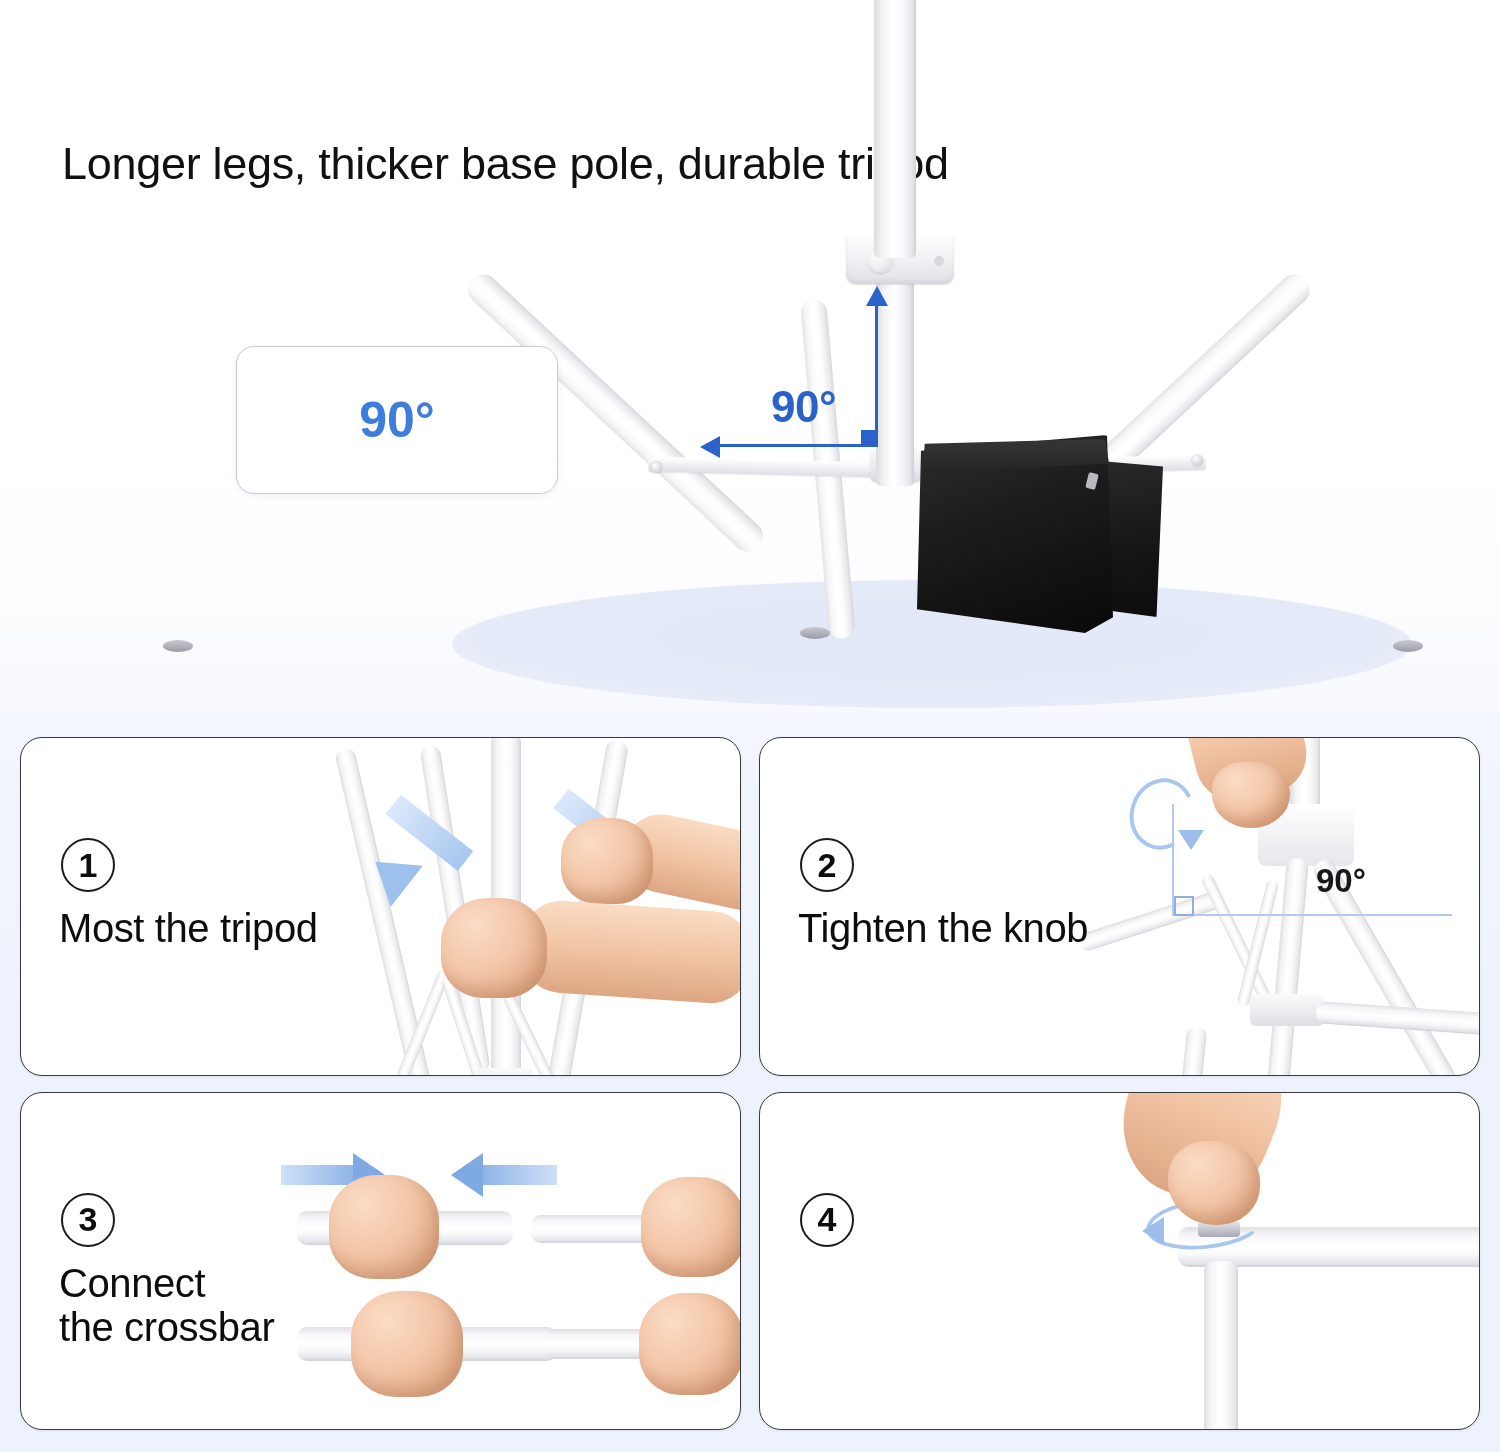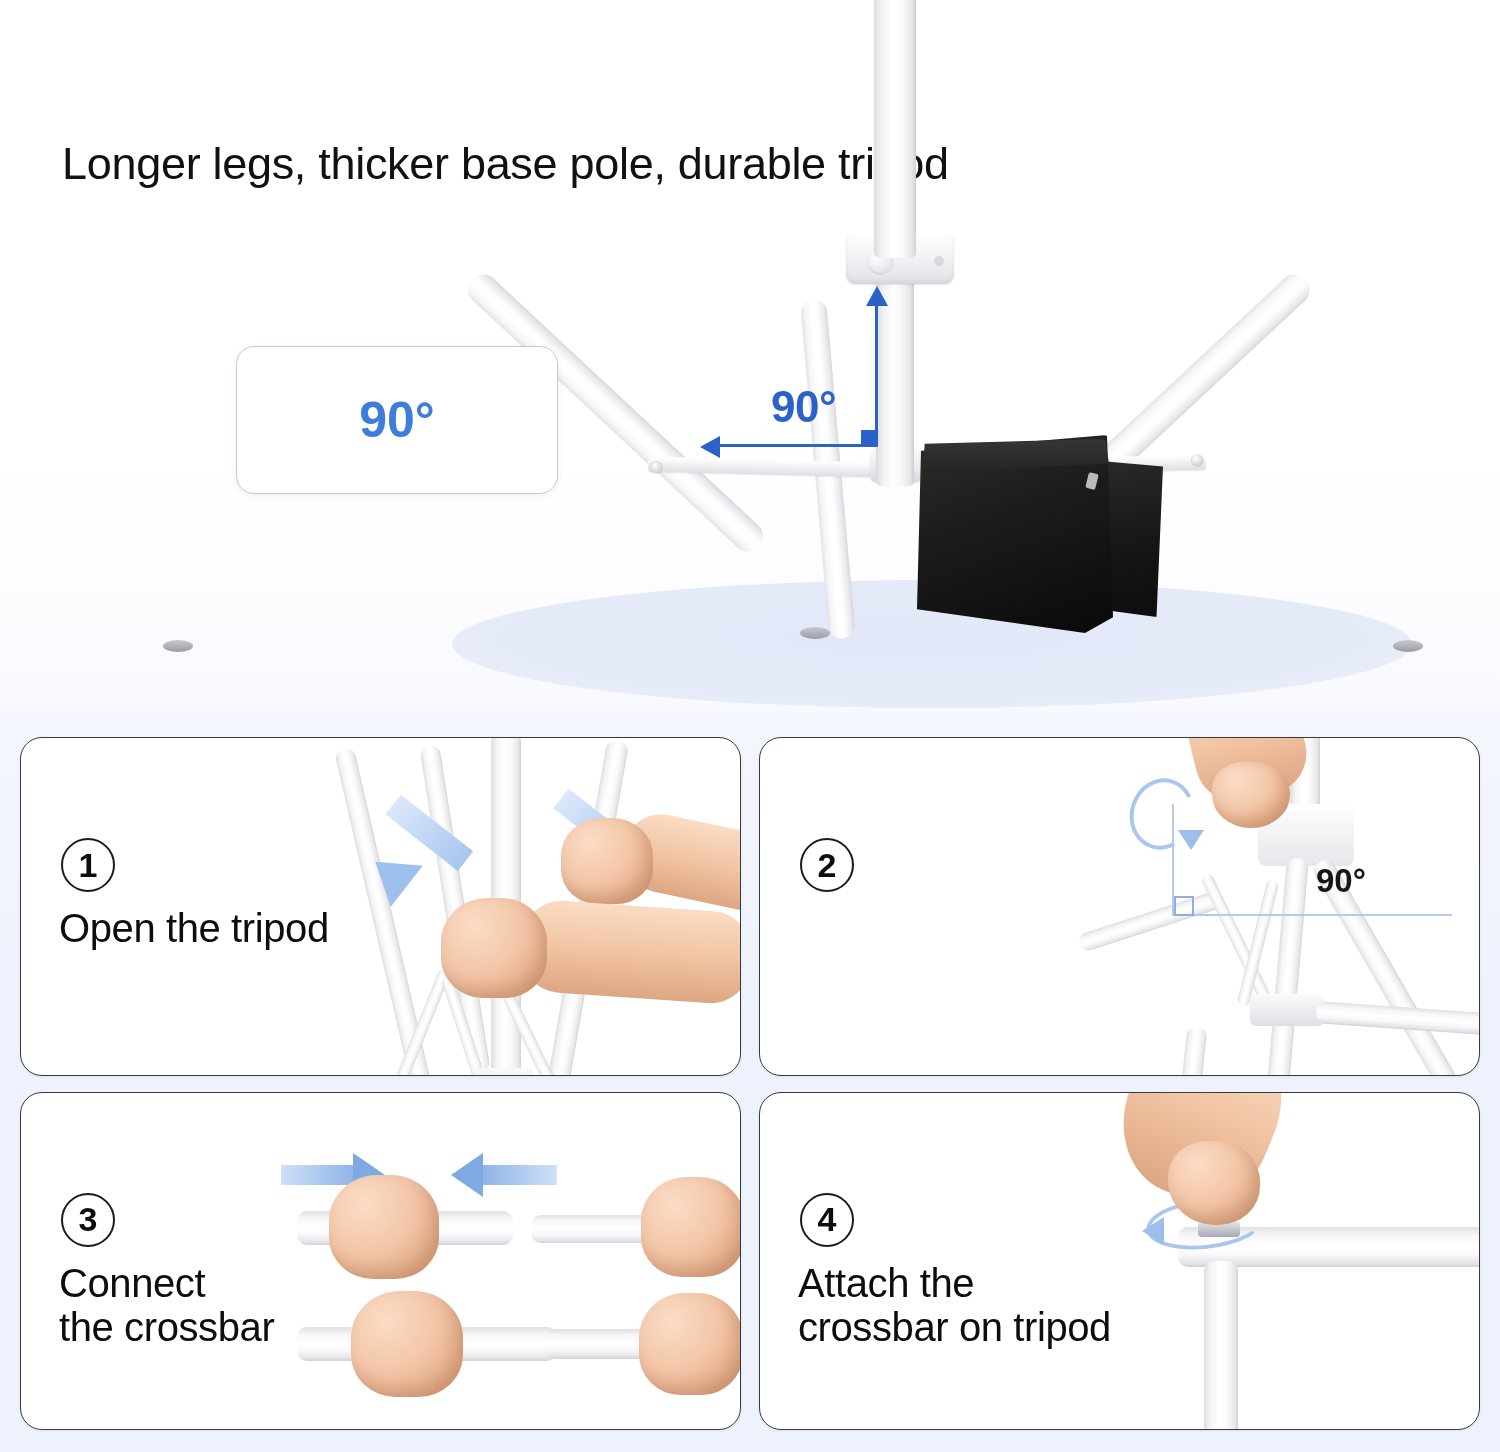--- a/index.html
+++ b/index.html
@@ -353,21 +353,21 @@
       <div class="arrow-head" id="c1-a1-head"></div>
       <div class="arrow-shaft" id="c1-a2-shaft"></div>
       <div class="arrow-head" id="c1-a2-head"></div>
 
       <div class="forearm" style="left:600px; top:86px; width:170px; height:78px; transform:rotate(12deg);"></div>
       <div class="fist" style="left:540px; top:80px; width:92px; height:86px;"></div>
       <div class="forearm" style="left:500px; top:168px; width:230px; height:92px; transform:rotate(4deg);"></div>
       <div class="fist" style="left:420px; top:160px; width:106px; height:100px;"></div>
     </div>
     <div class="card-num">1</div>
-    <div class="card-label">Open the tripod</div>
+    <div class="card-label">Most the tripod</div>
   </div>
 
   <div class="card">
     <div class="card-art">
       <div class="wpole" style="left:530px; top:-10px; width:30px; height:130px;"></div>
       <div style="position:absolute; left:498px; top:66px; width:96px; height:62px; background:linear-gradient(180deg,#ffffff,#e6e6ec); border-radius:8px;"></div>
       <div class="wpole" style="left:382px; top:108px; width:18px; height:150px; transform:rotate(72deg);"></div>
       <div class="wpole" style="left:516px; top:120px; width:22px; height:250px; transform:rotate(5deg);"></div>
       <div class="wpole" style="left:624px; top:104px; width:22px; height:300px; transform:rotate(-30deg);"></div>
       <div class="wpole" style="left:470px; top:130px; width:12px; height:140px; transform:rotate(-26deg);"></div>
@@ -381,20 +381,21 @@
 
       <div class="forearm" style="left:430px; top:-60px; width:112px; height:120px; transform:rotate(-14deg);"></div>
       <div class="fist" style="left:452px; top:24px; width:78px; height:66px; border-radius:40% 46% 50% 50%;"></div>
 
       <div id="c2-rv"></div>
       <div id="c2-rl"></div>
       <div id="c2-sq"></div>
       <div id="c2-deg">90°</div>
     </div>
     <div class="card-num">2</div>
+    <div class="card-label">Tighten the knob</div>
   </div>
 
   <div class="card">
     <div class="card-art">
       <div class="hpole" style="left:276px; top:118px; width:216px; height:34px;"></div>
       <div class="hpole" style="left:510px; top:122px; width:216px; height:28px;"></div>
       <div class="hpole" style="left:276px; top:234px; width:260px; height:34px;"></div>
       <div class="hpole" style="left:524px; top:236px; width:206px; height:30px;"></div>
 
       <div class="arrow-shaft" id="c3-a1-shaft"></div>
@@ -419,16 +420,14 @@
       <div style="position:absolute; left:448px; top:96px; width:22px; height:44px; background:linear-gradient(180deg,#2c3340,#0f1319); border-radius:3px;"></div>
       <div style="position:absolute; left:438px; top:128px; width:42px; height:16px; background:linear-gradient(180deg,#e7e7ec,#a9a9b4); border-radius:4px;"></div>
 
       <div class="rot-arc" style="left:386px; top:106px; width:118px; height:50px; transform:rotate(-6deg);"></div>
       <div class="rot-head" style="left:382px; top:124px; border-top:14px solid transparent; border-bottom:14px solid transparent; border-right:22px solid #9dbdea;"></div>
 
       <div class="forearm" style="left:368px; top:-74px; width:150px; height:180px; transform:rotate(22deg); border-radius:52% 48% 40% 46%;"></div>
       <div class="fist" style="left:408px; top:48px; width:92px; height:84px; border-radius:42% 48% 46% 52%;"></div>
     </div>
     <div class="card-num">4</div>
-    <div class="card-label" style="white-space:pre-line;">Attach the
-crossbar on tripod</div>
   </div>
 </div>
 
 </body></html>

